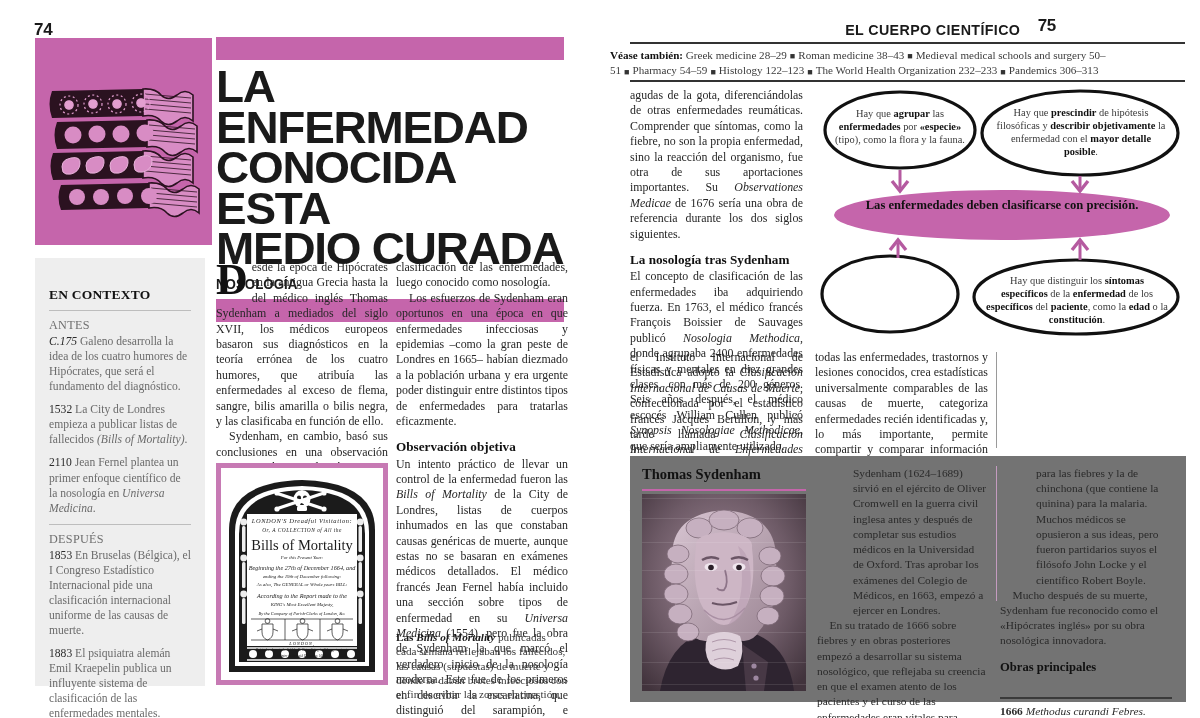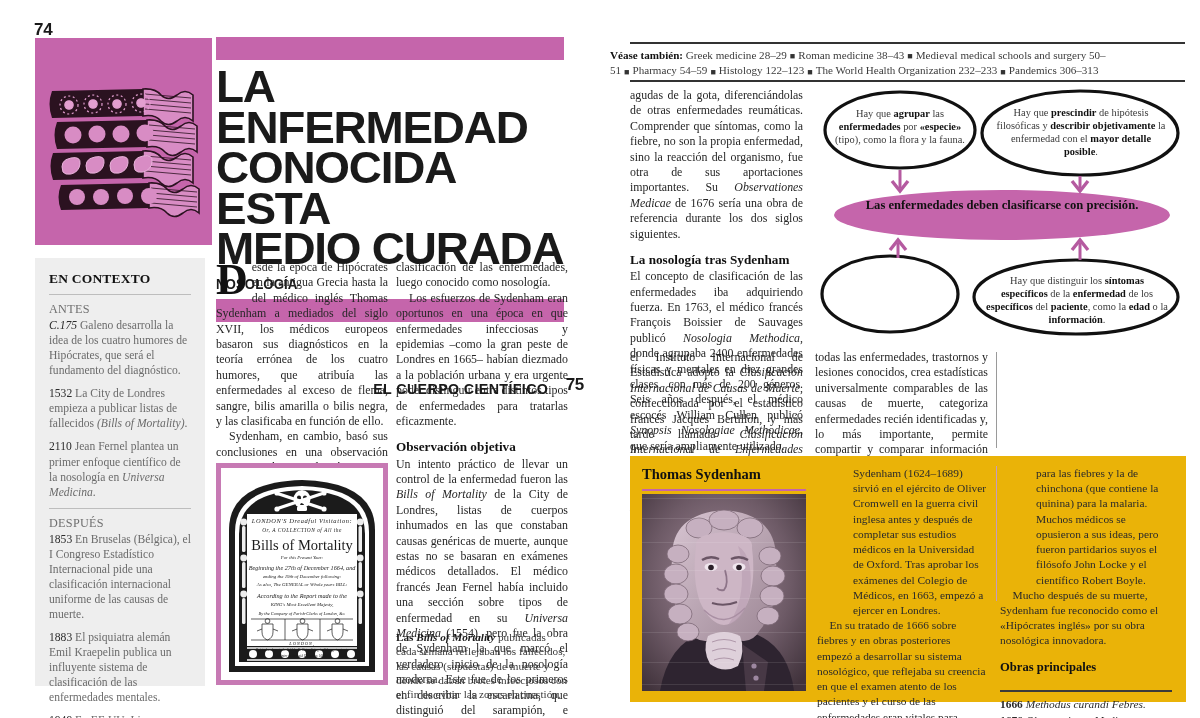--- a/index.html
+++ b/index.html
@@ -3,21 +3,21 @@
 <meta charset="utf-8">
 <style>
   * { box-sizing: border-box; margin: 0; padding: 0; }
   body {
     width: 1200px; height: 718px;
     background: #ffffff;
     font-family: "Liberation Serif", serif;
     overflow: hidden;
     position: relative;
   }
-  .spread { position: relative; width: 1072px; height: 718px; display: flex; flex-direction: column; }
+  .spread { position: relative; width: 1072px; height: 718px; display: flex; }
 
   
   .page-left { width: 600px; height: 718px; position: relative; padding: 0; }
   .page-right { width: 600px; height: 718px; position: relative; padding: 0; }
 
   .folio {
     font-family: "Liberation Sans", sans-serif;
     font-weight: bold; font-size: 17px; color: #1a1a1a;
     letter-spacing: -0.3px;
   }
@@ -59,21 +59,21 @@
     font-weight: bold; font-size: 14px; color: #1a1a1a;
     letter-spacing: 0px; margin-top: 6px;
     transform: scaleX(0.95); transform-origin: left top;
   }
 
   
   .contexto {
     position: absolute; left: 35px; top: 258px;
     width: 170px; height: 428px;
     background: #eeeeee;
-    padding: 13px 14px 12px 14px;
+    padding: 29px 14px 12px 14px;
   }
   .contexto h3 {
     font-family: "Liberation Serif", serif;
     font-weight: bold; font-size: 13.5px; color: #111;
     letter-spacing: 0.2px;
     padding-bottom: 7px;
     border-bottom: 1.2px solid #bdbdbd;
     margin-bottom: 7px;
   }
   .ctx-group-title {
@@ -150,21 +150,21 @@
   .center-text {
     position: absolute; text-align: center;
     font-family: "Liberation Serif", serif;
     font-weight: bold; font-size: 12.6px; line-height: 1.26; color: #111;
   }
 
   
   .syd-box {
     position: absolute; left: 630px; top: 456px;
     width: 556px; height: 246px;
-    background: #eab308;
+    background: #737373;
     padding: 10px 12px 10px 12px;
   }
   .syd-title {
     font-family: "Liberation Serif", serif;
     font-weight: bold; font-size: 14.5px; color: #111;
     padding-bottom: 6px; border-bottom: 2.2px solid #c565ab;
     width: 164px;
   }
   .syd-portrait {
     position: absolute; left: 642px; top: 494px;
@@ -177,21 +177,21 @@
   }
   .syd-col p { text-indent: 1.1em; margin: 0; }
   .syd-col p.first { text-indent: 0; margin-left: 36px; }
   .syd-col i { font-style: italic; }
   .syd-c2 { left: 817px; top: 466px; width: 170px; }
   .syd-c3 { left: 1000px; top: 466px; width: 172px; }
   .syd-vrule { position: absolute; left: 996px; top: 466px; width: 1px; height: 135px; background: #c49bc0; }
   .obras-title {
     font-family: "Liberation Serif", serif;
     font-weight: bold; font-size: 12.6px; color: #111;
-    margin-top: 10px; padding-bottom: 15px;
+    margin-top: 10px; padding-bottom: 22px;
     border-bottom: 2.2px solid #3a3a3a;
   }
   .obras-list { margin-top: 5px; font-size: 11.4px; line-height: 1.335; color: #2a2a2a; }
   .obras-list div b { font-weight: bold; }
   .obras-list div i { font-style: italic; }
   .endmark { display: inline-block; width: 6px; height: 6px; background:#111; margin-left: 3px; }
 </style>
 </head>
 <body>
 
@@ -457,21 +457,21 @@
         <path d="M254,93 L262,103 L270,93" stroke-width="3.4"></path>
         <line x1="80" y1="170" x2="80" y2="155"></line>
         <path d="M72,162 L80,152 L88,162" stroke-width="3.4"></path>
         <line x1="262" y1="172" x2="262" y2="155"></line>
         <path d="M254,162 L262,152 L270,162" stroke-width="3.4"></path>
       </g>
     </svg>
     <div class="bubble-text" style="left:14px; top:19px; width:136px;">Hay que <b>agrupar</b> las <b>enfermedades</b> por <b>«especie»</b> (tipo), como la flora y la fauna.</div>
     <div class="bubble-text" style="left:176px; top:18px; width:174px;">Hay que <b>prescindir</b> de hipótesis filosóficas y <b>describir objetivamente</b> la enfermedad con el <b>mayor detalle posible</b>.</div>
     <div class="center-text" style="left:34px; top:110px; width:300px;">Las enfermedades deben clasificarse con precisión.</div>
-    <div class="bubble-text" style="left:168px; top:186px; width:182px;">Hay que distinguir los <b>síntomas específicos</b> de la <b>enfermedad</b> de los <b>específicos</b> del <b>paciente</b>, como la <b>edad</b> o la <b>información</b>.</div>
+    <div class="bubble-text" style="left:168px; top:186px; width:182px;">Hay que distinguir los <b>síntomas específicos</b> de la <b>enfermedad</b> de los <b>específicos</b> del <b>paciente</b>, como la <b>edad</b> o la <b>constitución</b>.</div>
   </div>
 
   <div class="col rp-col-full-l">
     <p class="first"><span>el Instituto Internacional de Estadística adoptó la </span><i>Clasificación Internacional de Causas de Muerte</i><span>, confeccionada por el estadístico francés Jacques Bertillon, y más tarde llamada </span><i>Clasificación Internacional de Enfermedades</i><span> (CIE), que hoy gestiona y actualiza la OMS. La CIE clasifica</span></p>
   </div>
   <div class="col rp-col-full-m">
     <p class="first"><span>todas las enfermedades, trastornos y lesiones conocidos, crea estadísticas universalmente comparables de las causas de muerte, categoriza enfermedades recién identificadas y, lo más importante, permite compartir y comparar información sanitaria por todo el mundo.</span><span class="endmark"></span></p>
   </div>
   <div class="rp-divider" style="left:996px;"></div>
 

